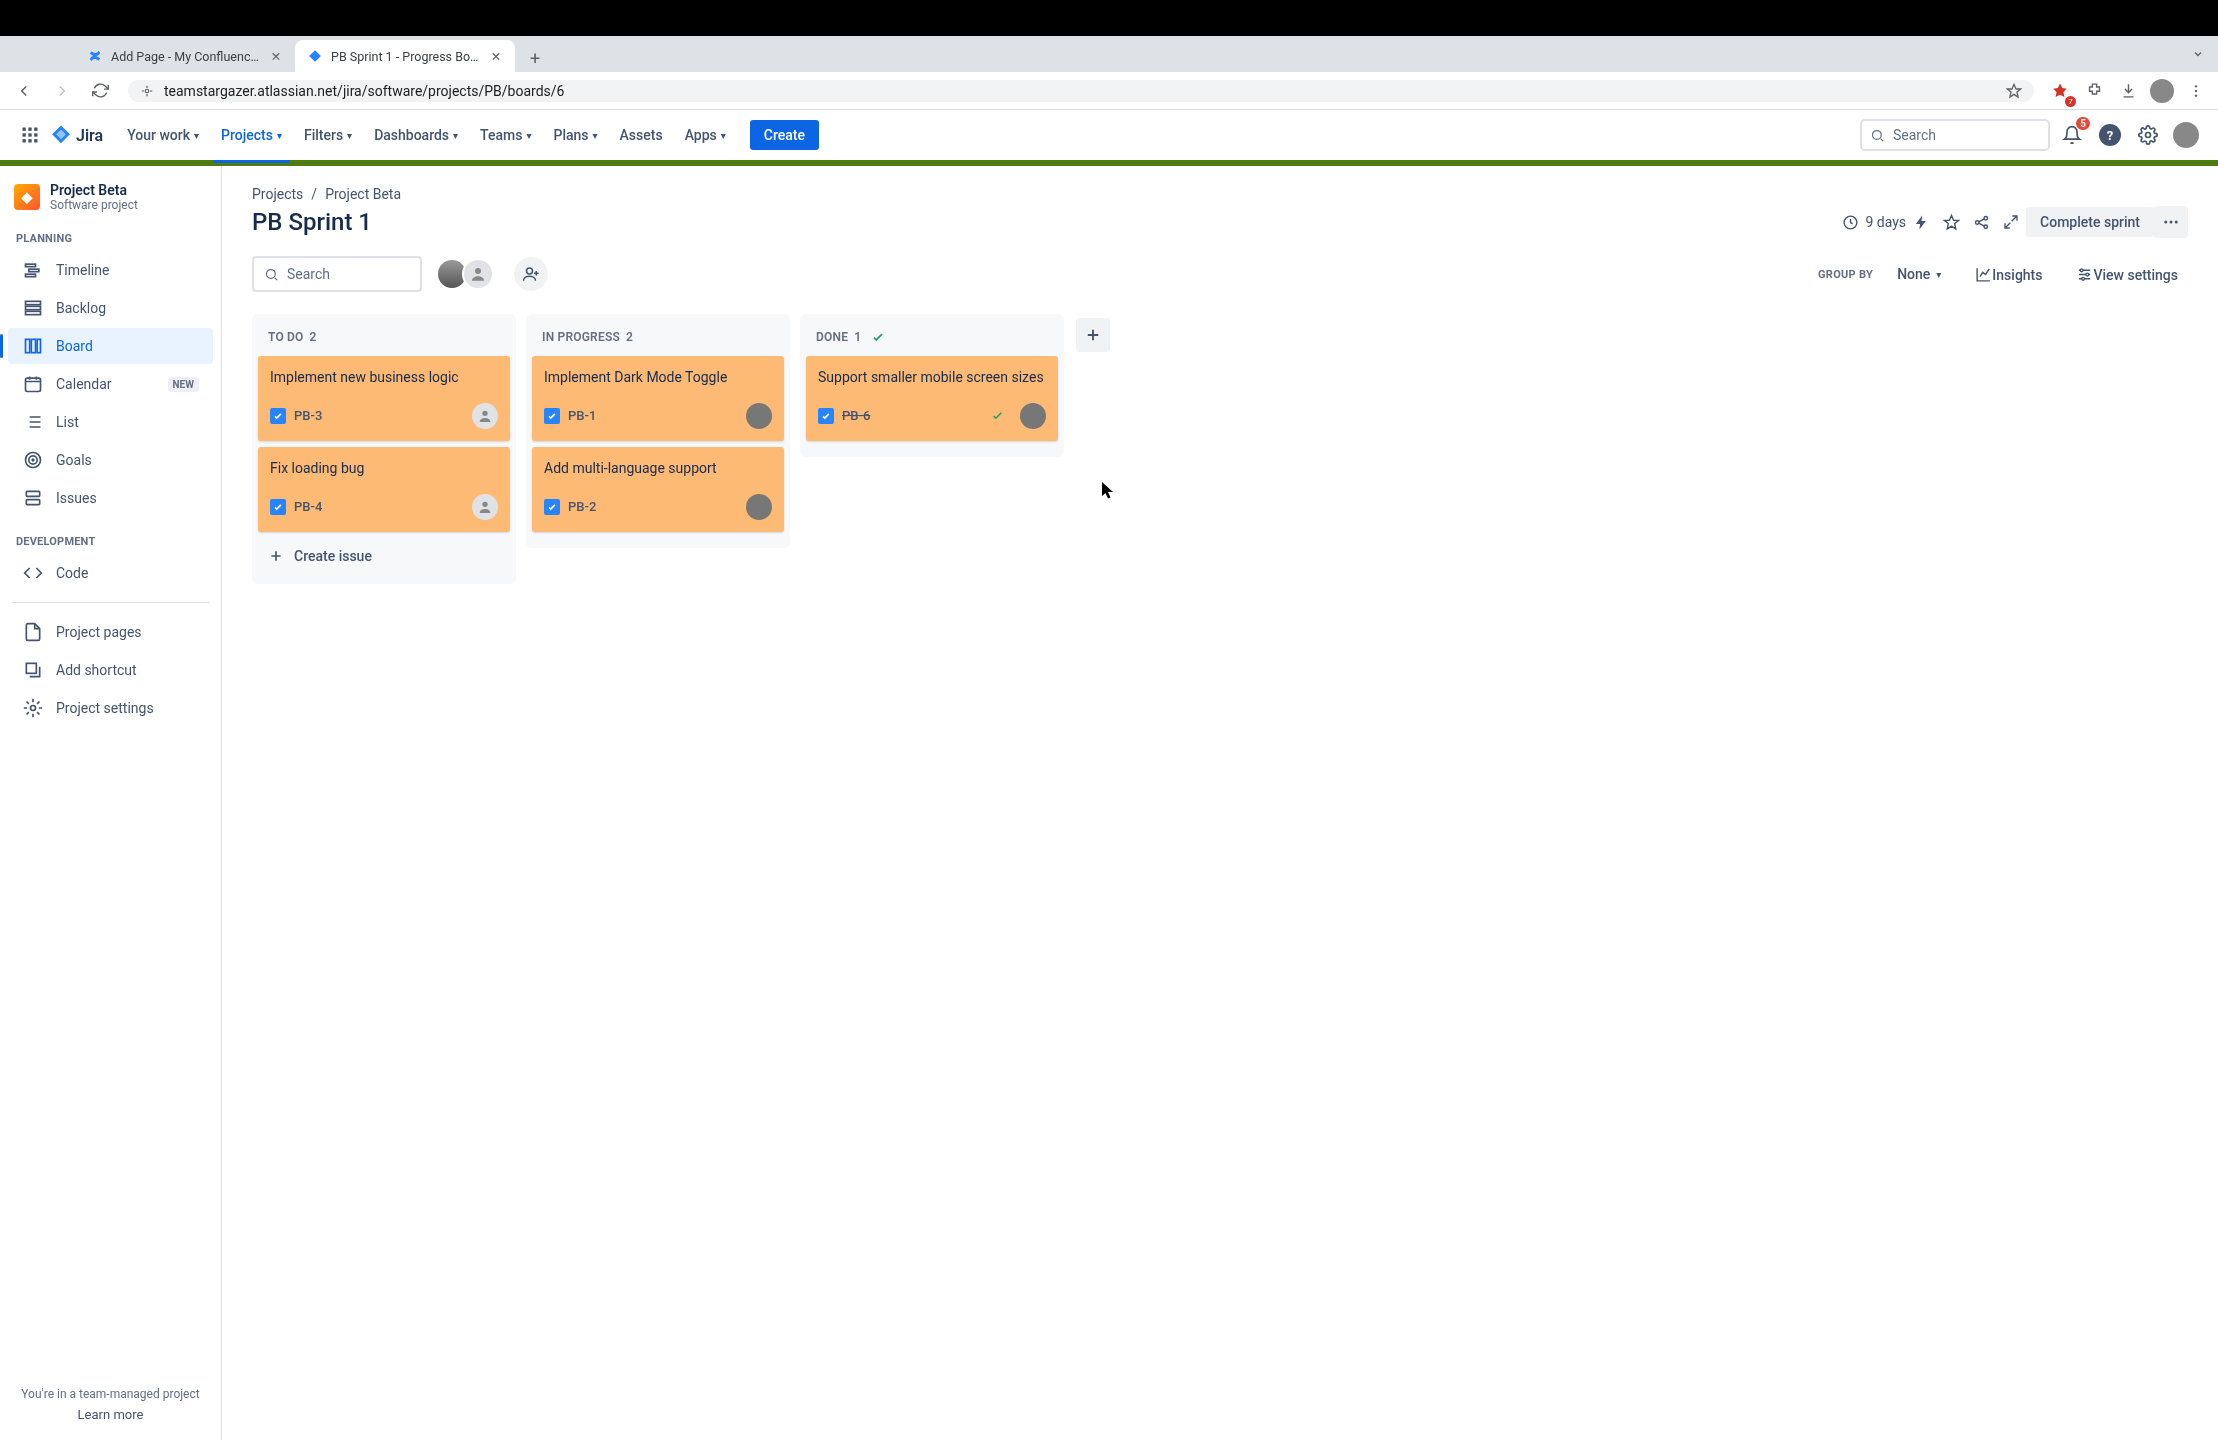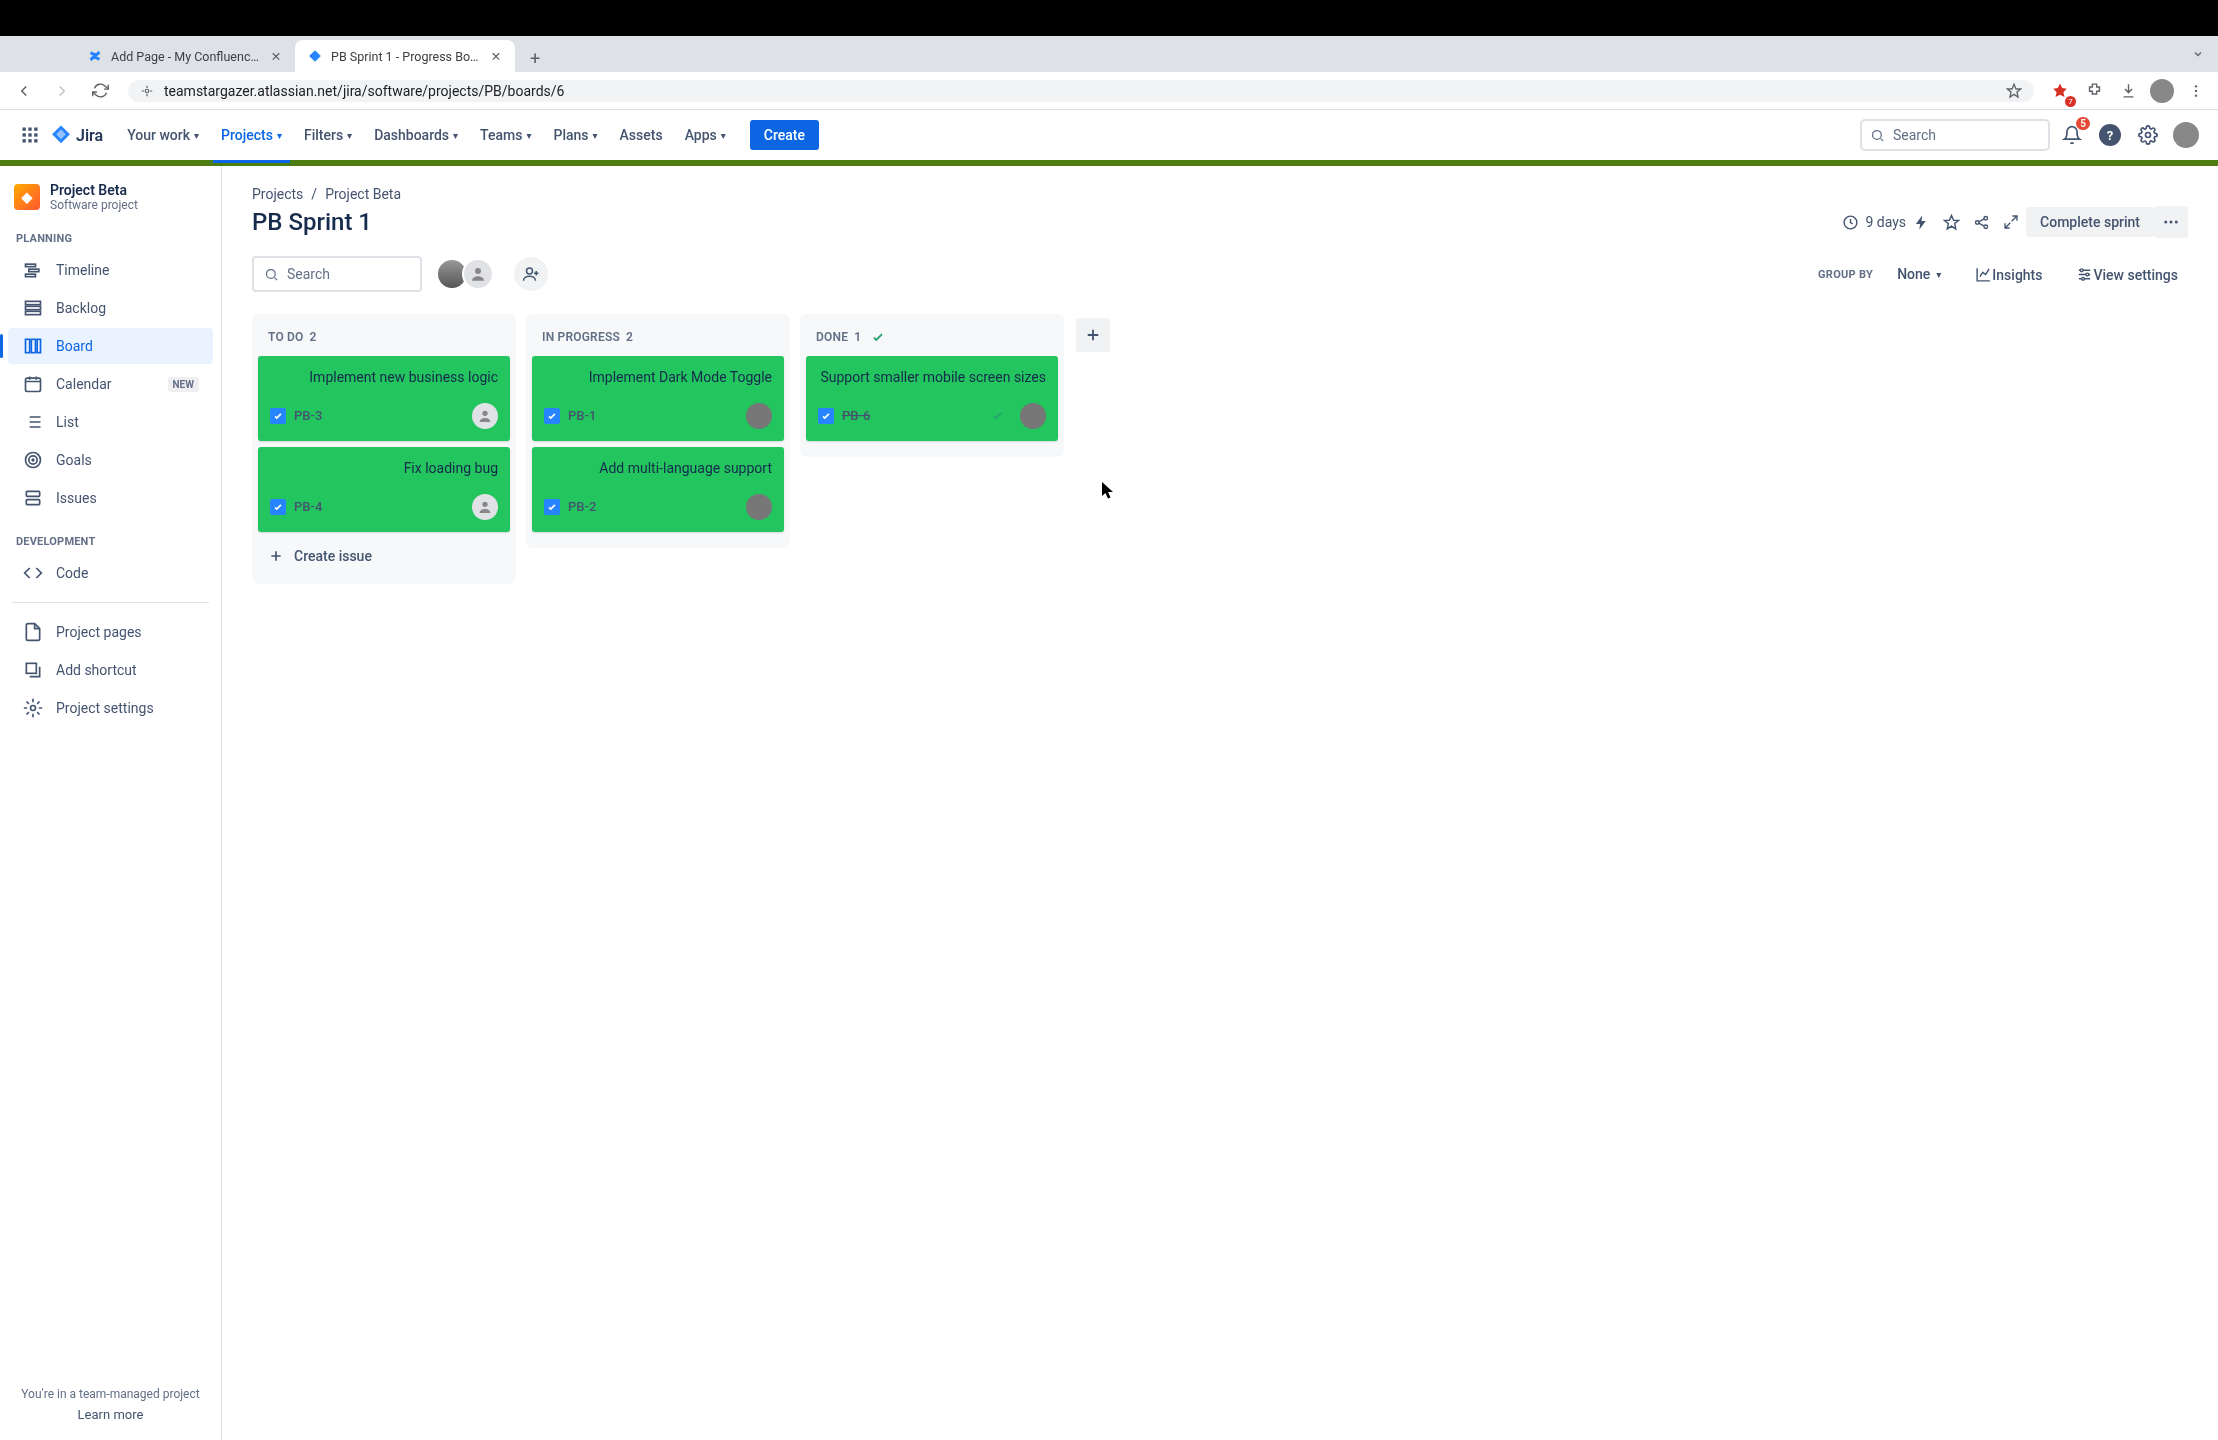--- a/index.html
+++ b/index.html
@@ -83,21 +83,21 @@
   .group-label { font-size:11px; font-weight:700; letter-spacing:0.3px; color:#626f86; }
   .group-select { display:flex; align-items:center; gap:6px; padding:6px 10px; border-radius:3px; color:#44546f; cursor:pointer; font-weight:500;}
   .toolbar-btn { display:flex; align-items:flex-end; padding:7px 10px; color:#44546f; border-radius:3px; cursor:pointer; font-weight:500; }
 
   
   .board { display:flex; gap:10px; margin-top:22px; align-items:flex-start; }
   .column { width:264px; background:#f7f8f9; border-radius:6px; padding:6px 6px 10px 6px; }
   .col-header { display:flex; align-items:center; gap:6px; padding:10px 10px 12px 10px; font-size:12px; font-weight:600; color:#626f86; letter-spacing:0.2px; }
   .col-count { font-weight:600; }
   .done-check { color:#22a06b; margin-left:4px; }
-  .card { background:#22c55e; border-radius:3px; box-shadow:0 1px 2px rgba(9,30,66,0.15); padding:12px; margin-bottom:6px; cursor:pointer;text-align:right; }
+  .card { background:#fdba74; border-radius:3px; box-shadow:0 1px 2px rgba(9,30,66,0.15); padding:12px; margin-bottom:6px; cursor:pointer; }
   .card-title { font-size:14px; color:#172b4d; line-height:1.35; margin-bottom:16px; }
   .card-footer { display:flex; align-items:center; gap:8px; }
   .issue-type { width:16px; height:16px; background:#2684ff; border-radius:2px; display:flex;align-items:center;justify-content:center;color:#fff; }
   .issue-key { font-size:13px; color:#44546f; font-weight:500; }
   .issue-key.struck { text-decoration:line-through; }
   .card-footer .done-mark { margin-left:auto; color:#22a06b; }
   .card-footer .assignee { width:26px; height:26px; border-radius:50%; background:#777; margin-left:auto; }
   .card-footer .assignee.unassigned { background:#e0e2e6; display:flex; align-items:center; justify-content:center; color:#888; }
   .card-footer .assignee.after-done { margin-left:8px; }
   .create-issue { display:flex; align-items:center; gap:10px; padding:10px; color:#44546f; font-weight:500; cursor:pointer; }

